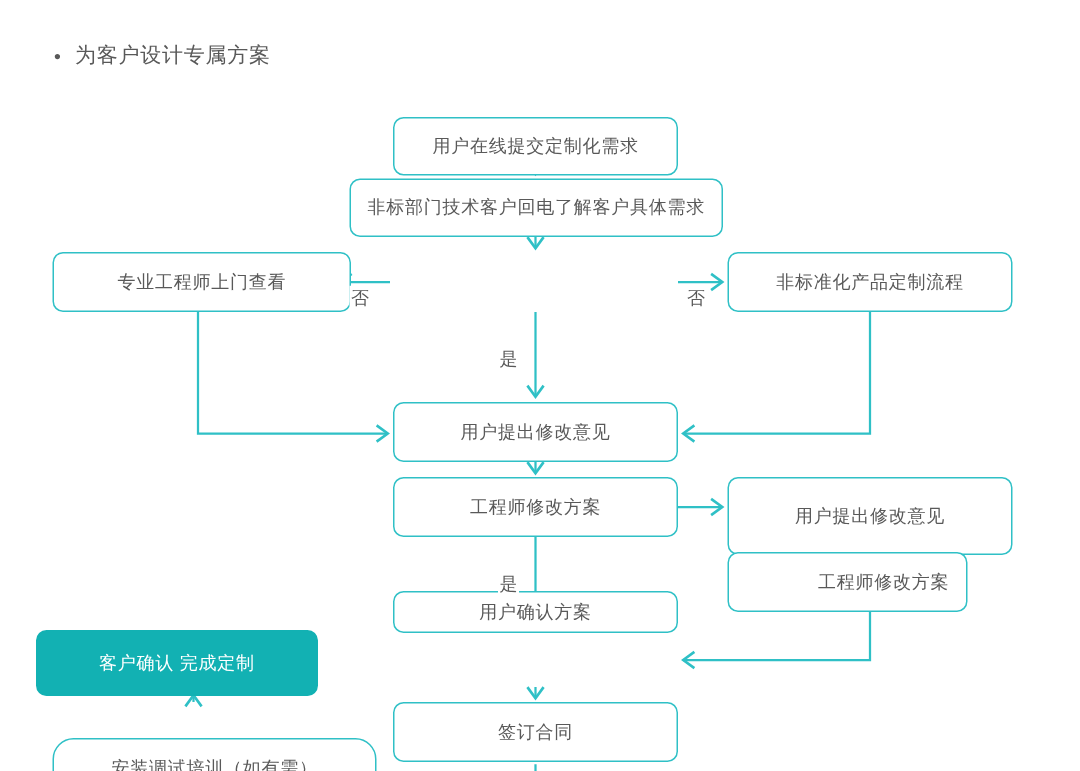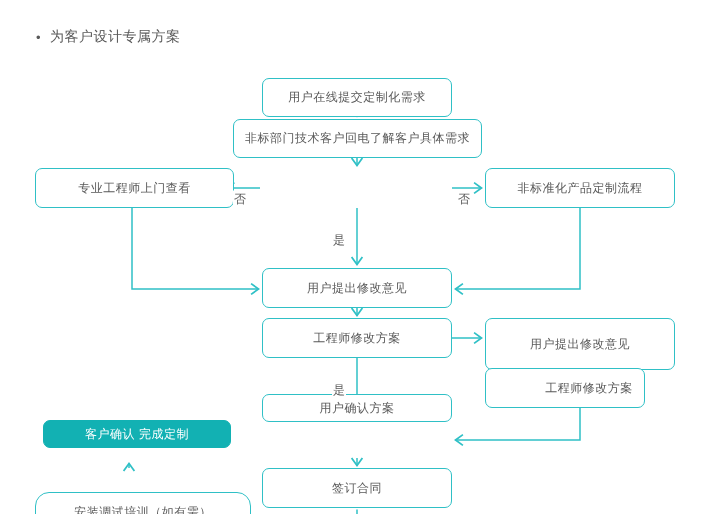--- a/index.html
+++ b/index.html
@@ -90,21 +90,21 @@
   <div class="node" style="left:262px;top:318px;width:190px;height:40px;">工程师修改方案</div>
 
   <div class="node" style="left:485px;top:318px;width:190px;height:52px;">用户提出修改意见</div>
 
   <div class="node" style="left:485px;top:368px;width:160px;height:40px;padding-left:48px;">工程师修改方案</div>
 
   <div class="node" style="left:262px;top:394px;width:190px;height:28px;">用户确认方案</div>
 
   <div class="node" style="left:262px;top:468px;width:190px;height:40px;">签订合同</div>
 
-  <div class="node filled" style="left:43px;top:420px;width:188px;height:28px;">客户确认 完成定制</div>
+  <div class="node filled" style="left:24px;top:420px;width:188px;height:44px;">客户确认 完成定制</div>
 
   <div class="node" style="left:35px;top:492px;width:216px;height:40px;border-radius:14px;">安装调试培训（如有需）</div>
 
   <span class="edge-label" style="left:240px;top:199px;">否</span>
 
   <span class="edge-label" style="left:464px;top:199px;">否</span>
 
   <span class="edge-label" style="left:339px;top:240px;">是</span>
 
   <span class="edge-label" style="left:339px;top:390px;">是</span>

